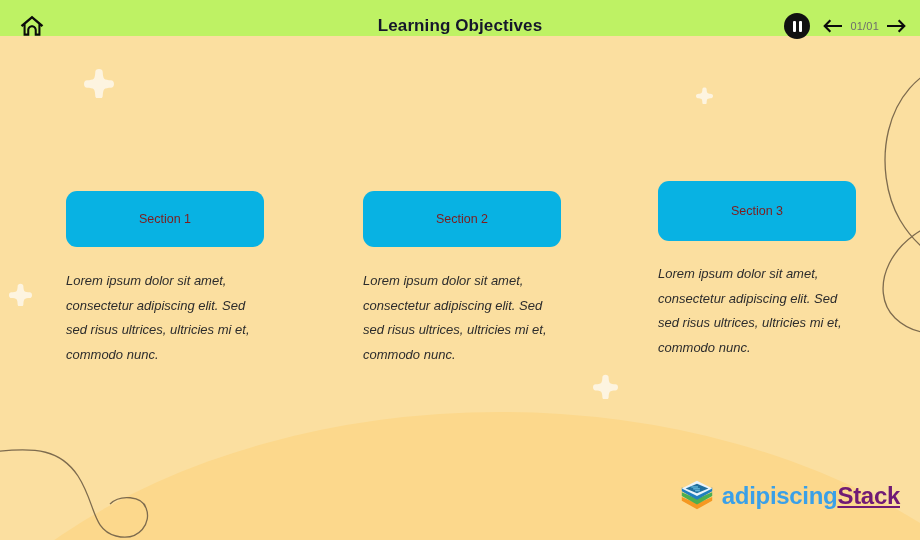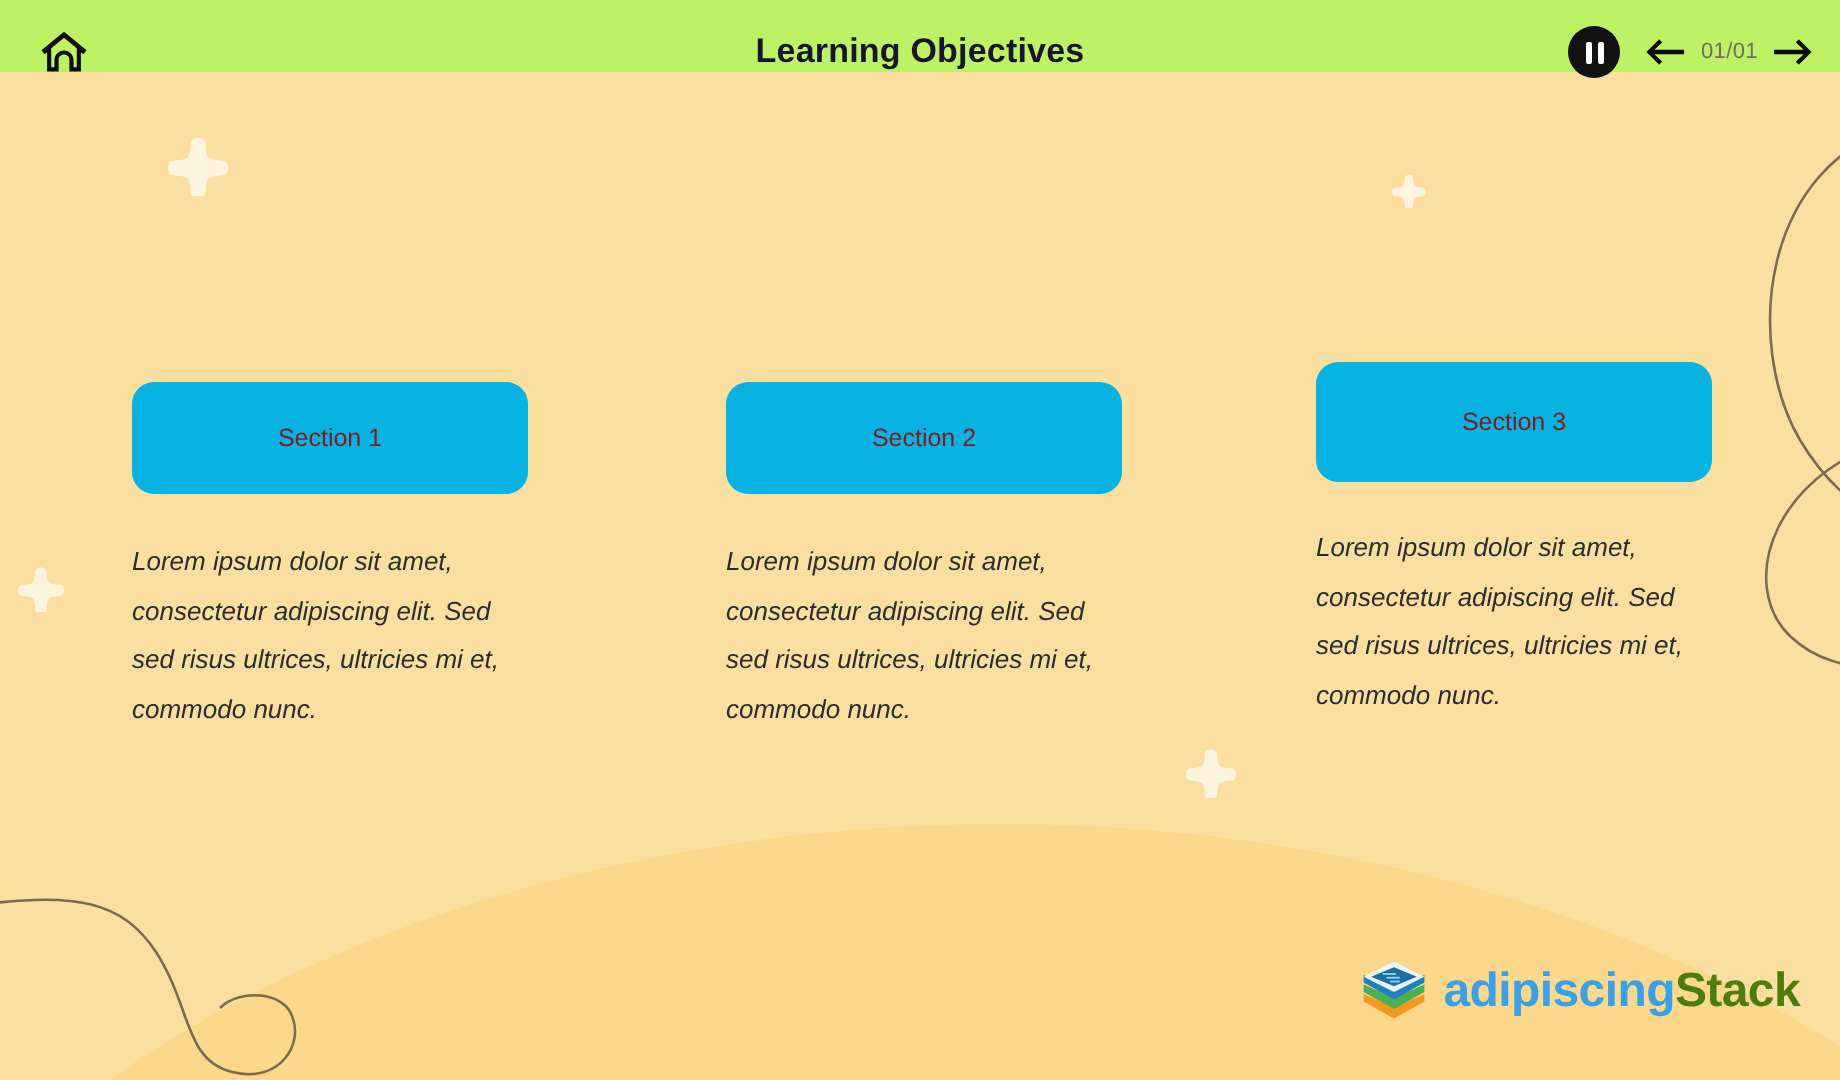--- a/index.html
+++ b/index.html
@@ -90,21 +90,21 @@
   .sparkle { position:absolute; z-index:6; }
 
   
   #logo {
     position:absolute; right:20px; bottom:25px;
     z-index:20;
     display:flex; align-items:center; gap:6px;
   }
   #logo-text { font-size:24px; font-weight:bold; letter-spacing:-.3px; white-space:nowrap; }
   #logo-text .p1 { color:#3aa0e8; }
-  #logo-text .p2 { color:#4d7c0f; }
+  #logo-text .p2 { color:#701a75;text-decoration:underline; }
 </style>
 </head>
 <body>
 
 <div id="stage">
 
   <div id="bg-decor">
     <svg width="920" height="488" viewBox="0 0 920 488">
 
       <ellipse cx="500" cy="780" rx="620" ry="420" fill="#fcd88c"></ellipse>

